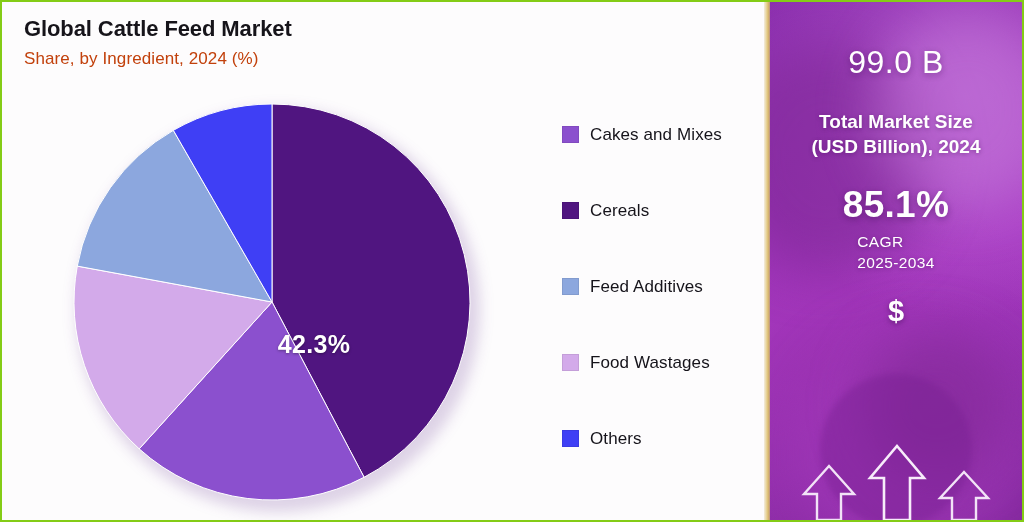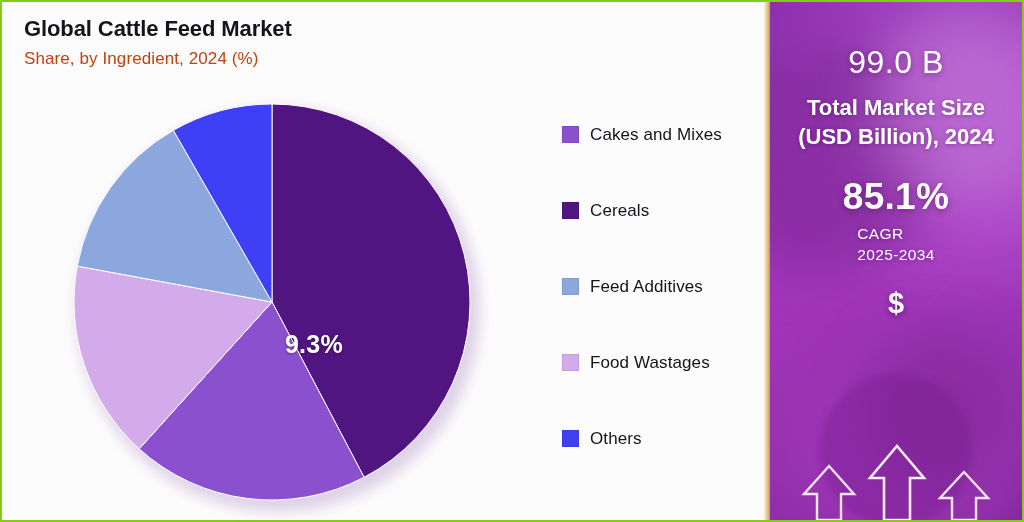--- a/index.html
+++ b/index.html
@@ -117,22 +117,22 @@
     margin-top:4px; white-space:nowrap; font-weight:bold;
   }
   
   .big-value {
     margin-top:24px;
     font-size:32px; font-weight:normal; color:#ffffff;
     letter-spacing:0.5px; line-height:1;
     text-shadow:0 2px 6px rgba(60,10,80,.45);
   }
   .value-caption {
-    margin-top:15px; text-align:center;
-    font-size:22px; font-weight:bold; color:#ffffff;
+    margin-top:31px; text-align:center;
+    font-size:19px; font-weight:bold; color:#ffffff;
     line-height:1.33;
     text-shadow:0 1px 4px rgba(60,10,80,.4);
   }
   .cagr-value {
     margin-top:26px;
     font-size:37px; font-weight:bold; color:#ffffff;
     letter-spacing:0.3px; line-height:1;
     text-shadow:0 2px 6px rgba(60,10,80,.45);
   }
   .cagr-caption {
@@ -169,21 +169,21 @@
       <div class="pie-shadow"></div>
       <svg class="pie" viewBox="0 0 404 404">
         <g id="pie-slice-group">
             <path d="M 202 202 L 202.00 4.00 A 198 198 0 0 1 294.10 377.28 Z" fill="#501580" stroke="#ffffff" stroke-width="1"></path>
             <path d="M 202 202 L 294.10 377.28 A 198 198 0 0 1 69.20 348.86 Z" fill="#8b50ce" stroke="#ffffff" stroke-width="1"></path>
             <path d="M 202 202 L 69.20 348.86 A 198 198 0 0 1 7.28 166.12 Z" fill="#d3aaea" stroke="#ffffff" stroke-width="1"></path>
             <path d="M 202 202 L 7.28 166.12 A 198 198 0 0 1 103.36 30.32 Z" fill="#8ca7de" stroke="#ffffff" stroke-width="1"></path>
             <path d="M 202 202 L 103.36 30.32 A 198 198 0 0 1 202.00 4.00 Z" fill="#3f3ff5" stroke="#ffffff" stroke-width="1"></path>
           </g>
       </svg>
-      <div class="pie-label">9.3%</div>
+      <div class="pie-label">42.3%</div>
     </div>
 
     <div class="legend">
       <div class="legend-item">
         <span class="legend-swatch" style="background: rgb(139, 80, 206);"></span>
         <span class="legend-label">Cakes and Mixes</span>
       </div>
       <div class="legend-item">
         <span class="legend-swatch" style="background: rgb(80, 21, 128);"></span>
         <span class="legend-label">Cereals</span>

